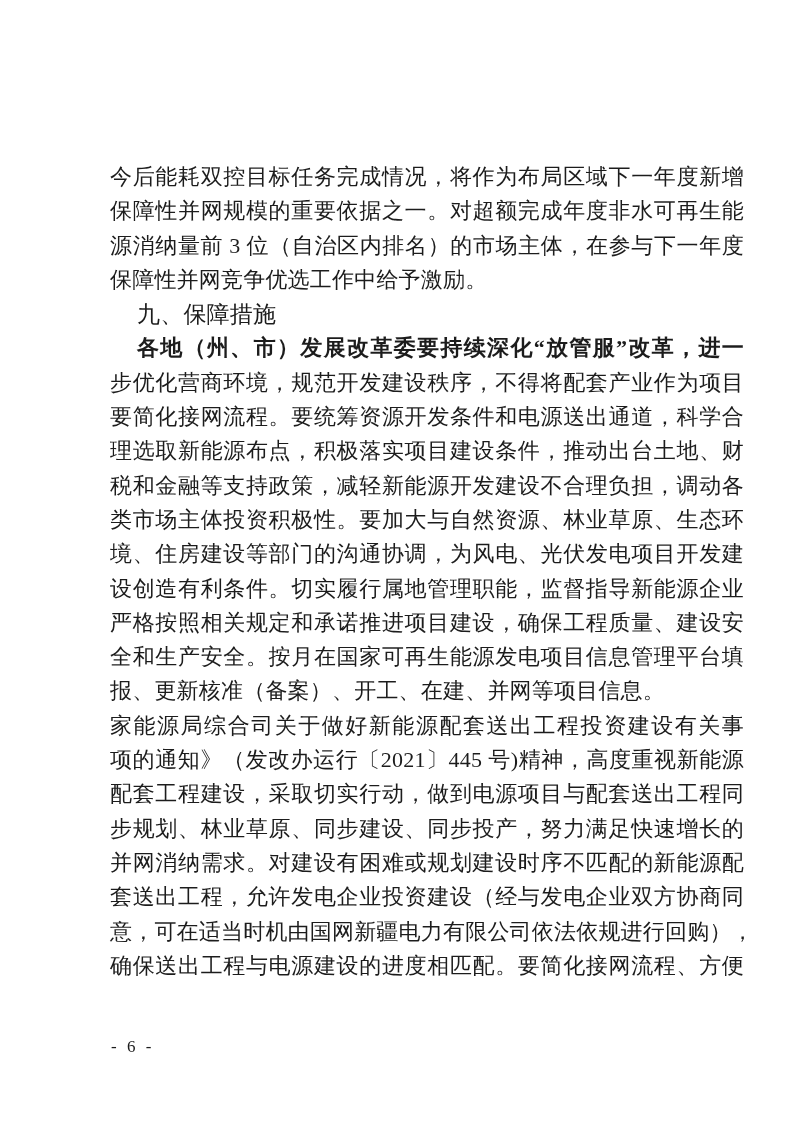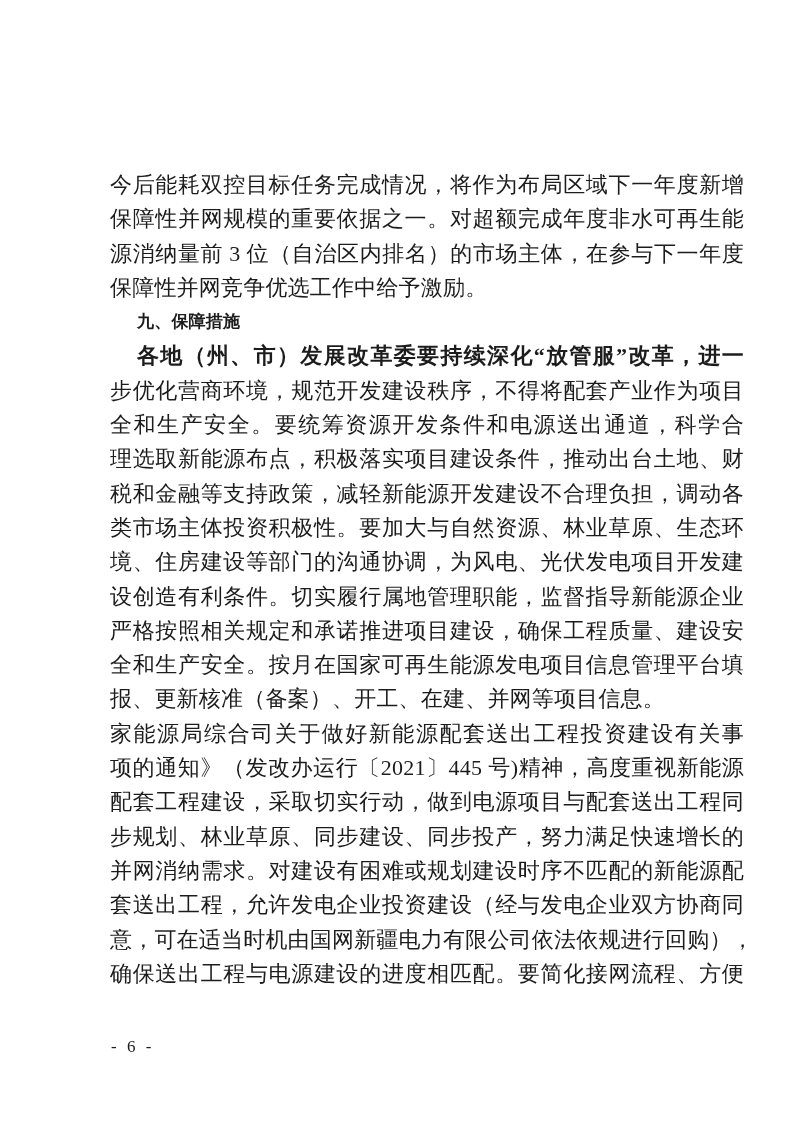--- a/index.html
+++ b/index.html
@@ -12,21 +12,21 @@
     width: 793px;
     height: 1122px;
     background: #ffffff;
     overflow: hidden;
     font-family: "Liberation Serif", "DejaVu Serif", serif;
     color: #1c1c1c;
   }
   .text-block {
     position: absolute;
     left: 110px;
-    top: 168px;
+    top: 160px;
     width: 634px;
   }
   .line {
     height: 34.3px;
     line-height: 34.3px;
     font-size: 22px;
     letter-spacing: 0.2px;
     text-align: justify;
     text-align-last: justify;
     white-space: nowrap;
@@ -37,22 +37,22 @@
     text-align-last: left;
   }
   
   .line.ind {
     text-indent: 27px;
     font-weight: bold;
   }
   
   .line.head {
     font-family: "Liberation Sans", "DejaVu Sans", sans-serif;
-    font-weight: 700;
-    font-size: 17px;
+    font-weight: 400;
+    font-size: 23px;
     text-align: right;
     text-align-last: left;
   }
   .page-num {
     position: absolute;
     left: 111px;
     top: 1036px;
     font-size: 17px;
     letter-spacing: 3px;
     line-height: 22px;
@@ -64,21 +64,21 @@
 
 <div class="page">
   <div class="text-block">
     <div class="line j">今后能耗双控目标任务完成情况，将作为布局区域下一年度新增</div>
     <div class="line j">保障性并网规模的重要依据之一。对超额完成年度非水可再生能</div>
     <div class="line j">源消纳量前 3 位（自治区内排名）的市场主体，在参与下一年度</div>
     <div class="line e">保障性并网竞争优选工作中给予激励。</div>
     <div class="line head ind">九、保障措施</div>
     <div class="line j ind">各地（州、市）发展改革委要持续深化“放管服”改革，进一</div>
     <div class="line j">步优化营商环境，规范开发建设秩序，不得将配套产业作为项目</div>
-    <div class="line j">全和生产安全。要统筹资源开发条件和电源送出通道，科学合</div>
+    <div class="line j">要简化接网流程。要统筹资源开发条件和电源送出通道，科学合</div>
     <div class="line j">理选取新能源布点，积极落实项目建设条件，推动出台土地、财</div>
     <div class="line j">税和金融等支持政策，减轻新能源开发建设不合理负担，调动各</div>
     <div class="line j">类市场主体投资积极性。要加大与自然资源、林业草原、生态环</div>
     <div class="line j">境、住房建设等部门的沟通协调，为风电、光伏发电项目开发建</div>
     <div class="line j">设创造有利条件。切实履行属地管理职能，监督指导新能源企业</div>
     <div class="line j">严格按照相关规定和承诺推进项目建设，确保工程质量、建设安</div>
     <div class="line j">全和生产安全。按月在国家可再生能源发电项目信息管理平台填</div>
     <div class="line e">报、更新核准（备案）、开工、在建、并网等项目信息。</div>
     <div class="line j">家能源局综合司关于做好新能源配套送出工程投资建设有关事</div>
     <div class="line j">项的通知》（发改办运行〔2021〕445 号)精神，高度重视新能源</div>

